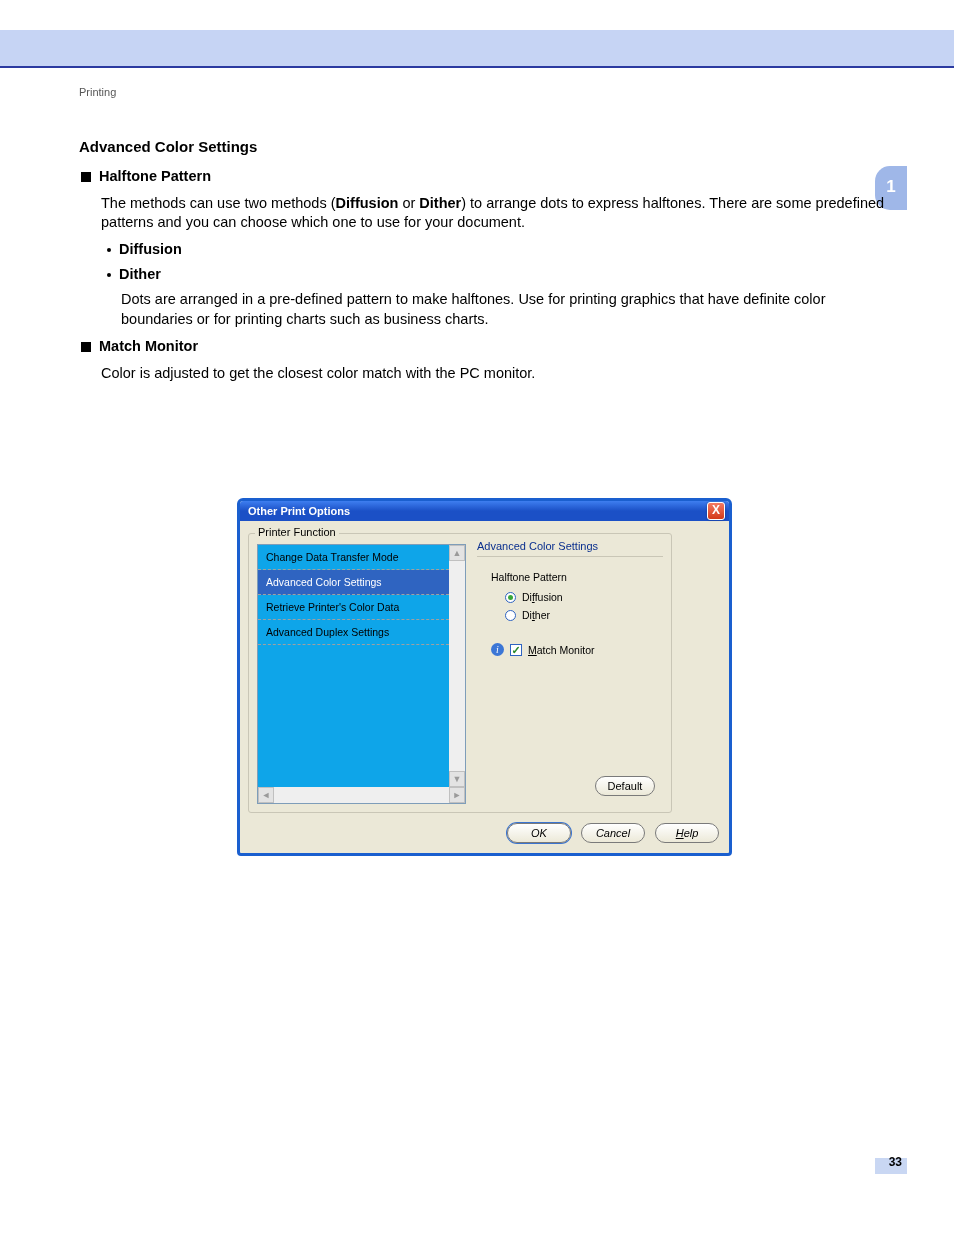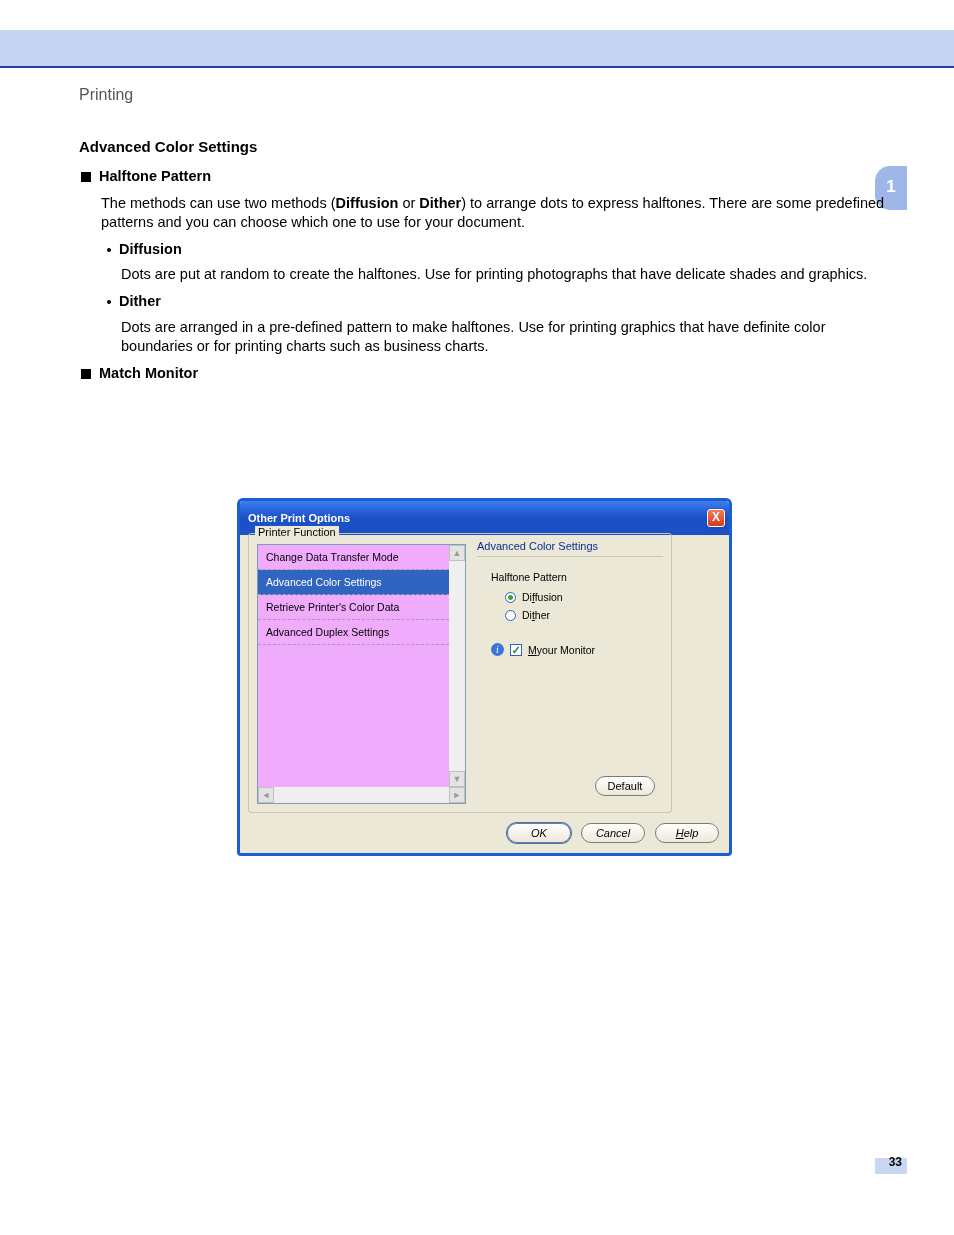--- a/index.html
+++ b/index.html
@@ -2,43 +2,43 @@
 <html><head>
 <meta charset="utf-8">
 <style>
   * { box-sizing: border-box; margin: 0; padding: 0; }
   html, body { width: 954px; height: 1235px; background: #ffffff; font-family: Arial, Helvetica, sans-serif; color: #000; }
   .page { width: 954px; height: 1235px; position: relative; }
   .top-band { position: absolute; left: 0; top: 30px; width: 954px; height: 36px; background: #c6d4f4; }
   .hr { position: absolute; left: 0; top: 66px; width: 954px; height: 2px; background: #2b3aa0; }
   .chapter-tab { position: absolute; right: 47px; top: 166px; width: 32px; height: 44px; background: #9fb7e8; border-top-left-radius: 15px; border-bottom-left-radius: 15px; color:#fff; font-size:17px; font-weight:bold; text-align:center; line-height:42px; }
   .page-number-tab { position: absolute; right: 47px; top: 1158px; width: 32px; height: 16px; background: #c9d7f3; }
-  .header-crumb { position: absolute; left: 79px; top: 86px; font-size: 16px; color: #575757; }
+  .header-crumb { position: absolute; left: 79px; top: 86px; font-size: 11px; color: #575757; }
   .content { position: absolute; left: 79px; top: 137px; width: 810px; font-size: 14.5px; line-height: 1.32; }
   .content b { font-weight: bold; }
   .h-sub { font-weight: bold; font-size: 15px; margin-bottom: 10px; }
   .p1 { margin-bottom: 10px; }
   .sq-row { display:flex; align-items:flex-start; margin-top:2px; margin-bottom:8px; }
   .sq { width:10px; height:10px; background:#000; margin-top:5px; margin-right:8px; margin-left:2px; flex-shrink:0; }
   .sq-title { font-weight:bold; }
   .indent1 { margin-left: 22px; margin-bottom: 8px; }
   .bullet-row { display:flex; align-items:flex-start; margin-left:28px; margin-top:4px; margin-bottom:6px; }
   .dot { width:4px; height:4px; border-radius:50%; background:#000; margin-top:8px; margin-right:8px; flex-shrink:0; }
   .bullet-title { font-weight:bold; }
   .indent2 { margin-left: 42px; margin-bottom:8px; }
 
   .dialog-wrap { position:absolute; left:237px; top:498px; width:495px; height:358px; }
   .dialog { width:495px; height:358px; border:3px solid #1a5fcf; border-radius:6px 6px 4px 4px; background:#ebe8d7; font-family: Tahoma, Arial, sans-serif; font-size:11px; position:relative; overflow:hidden; }
-  .titlebar { height:34px; background: linear-gradient(to bottom,#3e7ef0 0%, #1b50c6 50%, #1b50c6 100%); display:flex; align-items:center; padding:0 4px 0 8px; justify-content:space-between; }
+  .titlebar { height:20px; background: linear-gradient(to bottom,#3e7ef0 0%, #1b50c6 50%, #1b50c6 100%); display:flex; align-items:center; padding:0 4px 0 8px; justify-content:space-between; }
   .titlebar-text { color:#fff; font-weight:bold; font-size:11px; }
   .close-btn { width:18px; height:18px; background: linear-gradient(to bottom,#f47a63,#d33918); border:1px solid #fff; border-radius:3px; color:#fff; font-weight:bold; font-size:12px; text-align:center; line-height:15px; box-shadow:0 0 2px rgba(0,0,0,.4); cursor:default; }
 
   .groupbox { position:absolute; left:8px; top:32px; width:424px; height:280px; border:1px solid #c9c6b6; border-radius:3px; }
   .groupbox-label { position:absolute; left:6px; top:-8px; padding:0 3px; background:#ebe8d7; font-size:11px; color:#000; }
-  .listpanel { position:absolute; left:8px; top:10px; width:209px; height:260px; background:#f0abfc; border:1px solid #7e9db9; }
+  .listpanel { position:absolute; left:8px; top:10px; width:209px; height:260px; background:#0ea5e9; border:1px solid #7e9db9; }
   .list-inner { position:absolute; left:0; top:0; right:16px; bottom:16px; overflow:hidden; }
   .list-item { padding:6px 6px 6px 8px; border-bottom:1px dashed #a0a0a0; font-size:10.5px; color:#000; white-space:nowrap; }
   .list-item.selected { background:#2f64c1; color:#fff; }
   .vscroll { position:absolute; right:0; top:0; width:16px; bottom:16px; background:#efefef; }
   .vscroll .arrow { width:16px; height:16px; background:#e3e3e3; border:1px solid #c0c0c0; display:flex; align-items:center; justify-content:center; color:#9a9a9a; font-size:9px; }
   .vscroll .arrow.up { position:absolute; top:0; left:0; }
   .vscroll .arrow.down { position:absolute; bottom:0; left:0; }
   .hscroll { position:absolute; left:0; right:0; bottom:0; height:16px; background:#efefef; }
   .hscroll .arrow { width:16px; height:16px; background:#e3e3e3; border:1px solid #c0c0c0; display:flex; align-items:center; justify-content:center; color:#9a9a9a; font-size:9px; position:absolute; }
   .hscroll .arrow.left { left:0; top:0; }
@@ -83,32 +83,32 @@
       <div class="sq-title">Halftone Pattern</div>
     </div>
     <p class="indent1">
       <span>The methods can use two methods (</span><b>Diffusion</b><span> or </span><b>Dither</b><span>) to arrange dots to express halftones. There are some predefined patterns and you can choose which one to use for your document.</span>
     </p>
 
     <div class="bullet-row">
       <div class="dot"></div>
       <div class="bullet-title">Diffusion</div>
     </div>
-    <p class="indent2">Dots are put at random to create the halftones. Use for printing photographs that have delicate shades and graphics.</p>
 
     <div class="bullet-row">
       <div class="dot"></div>
       <div class="bullet-title">Dither</div>
     </div>
     <p class="indent2">Dots are arranged in a pre-defined pattern to make halftones. Use for printing graphics that have definite color boundaries or for printing charts such as business charts.</p>
 
     <div class="sq-row">
       <div class="sq"></div>
       <div class="sq-title">Match Monitor</div>
     </div>
+    <p class="indent1">Color is adjusted to get the closest color match with the PC monitor.</p>
   </div>
 
   <div class="dialog-wrap">
     <div class="dialog">
       <div class="titlebar">
         <span class="titlebar-text">Other Print Options</span>
         <div class="close-btn">X</div>
       </div>
 
       <div class="groupbox">
@@ -142,21 +142,21 @@
           </div>
 
           <div class="radio-row">
             <div class="radio"></div>
             <span><span>Di</span><span class="u">t</span><span>her</span></span>
           </div>
 
           <div class="match-row">
             <div class="info-icon">i</div>
             <div class="checkbox checked"></div>
-            <span><span class="u">M</span><span>your Monitor</span></span>
+            <span><span class="u">M</span><span>atch Monitor</span></span>
           </div>
 
           <div class="btn default-btn">Default</div>
         </div>
       </div>
 
       <div class="bottom-btns">
         <div class="btn primary">OK</div>
         <div class="btn">Cancel</div>
         <div class="btn">

